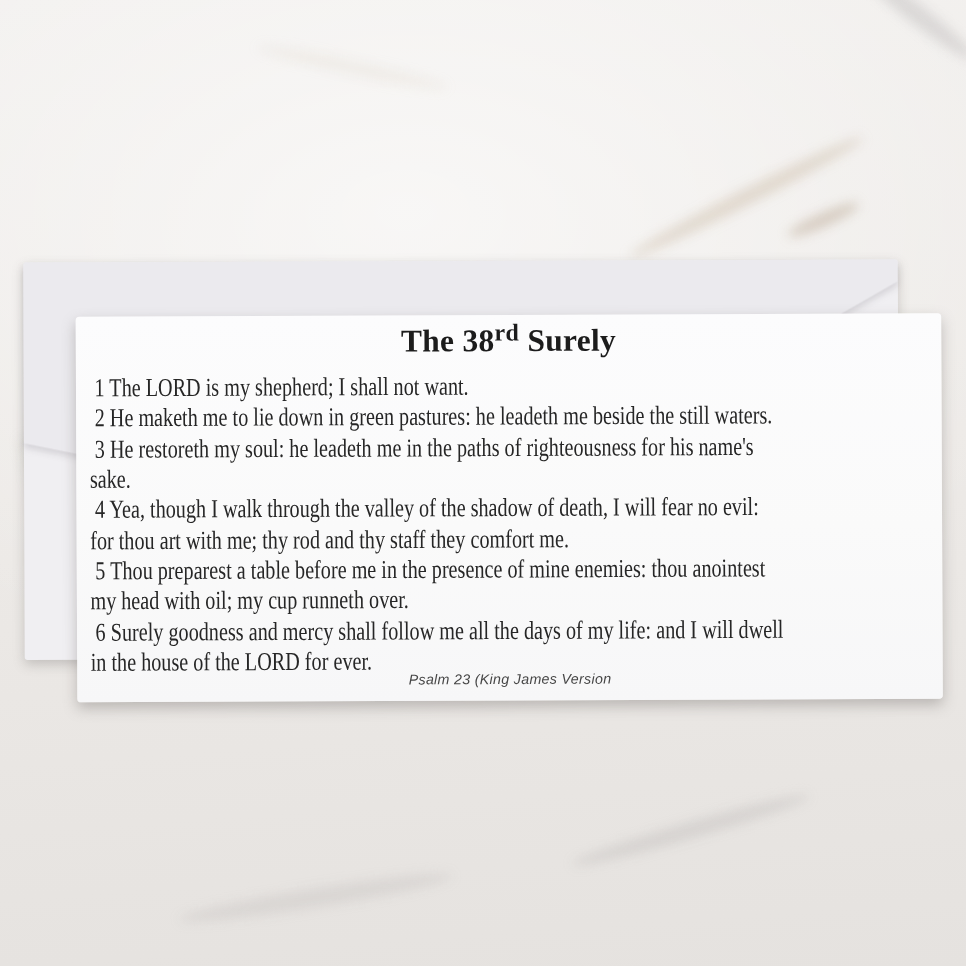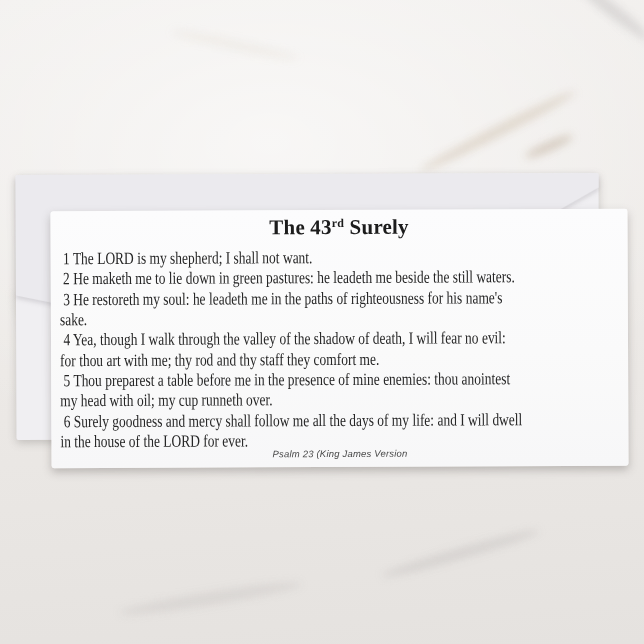--- a/index.html
+++ b/index.html
@@ -64,21 +64,21 @@
     left: 0; top: 4px; width: 100%;
     text-align: center;
     font-family: "Liberation Serif", serif;
     font-weight: bold;
     font-size: 21px;
     line-height: 26px;
     letter-spacing: 0.2px;
     color: #1c1c1c;
   }
   .card-title sup {
-    font-size: 12px;
+    font-size: 16px;
     vertical-align: baseline;
     position: relative;
     top: -7px;
   }
   .psalm-body {
     position: absolute;
     left: 9px; top: 38px;
     width: 548px; height: 206px;
   }
   .psalm-scale {
@@ -119,21 +119,21 @@
   <div class="vein vein7"></div>
 
   <div class="envelope">
     <div class="flap-wrap">
       <div class="flap"></div>
     </div>
   </div>
 
   <div class="card">
 
-    <div class="card-title"><span>The 43</span><sup>rd</sup><span> Surely</span></div>
+    <div class="card-title"><span>The 38</span><sup>rd</sup><span> Surely</span></div>
 
     <div class="psalm-body">
       <div class="psalm-scale">
         <div class="psalm-line"> 1 The LORD is my shepherd; I shall not want.</div>
         <div class="psalm-line"> 2 He maketh me to lie down in green pastures: he leadeth me beside the still waters.</div>
         <div class="psalm-line"> 3 He restoreth my soul: he leadeth me in the paths of righteousness for his name's</div>
         <div class="psalm-line">sake.</div>
         <div class="psalm-line"> 4 Yea, though I walk through the valley of the shadow of death, I will fear no evil:</div>
         <div class="psalm-line">for thou art with me; thy rod and thy staff they comfort me.</div>
         <div class="psalm-line"> 5 Thou preparest a table before me in the presence of mine enemies: thou anointest</div>

